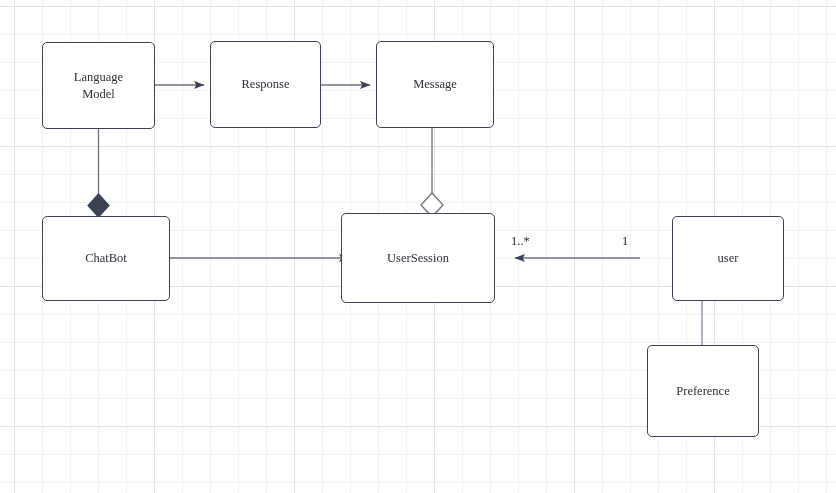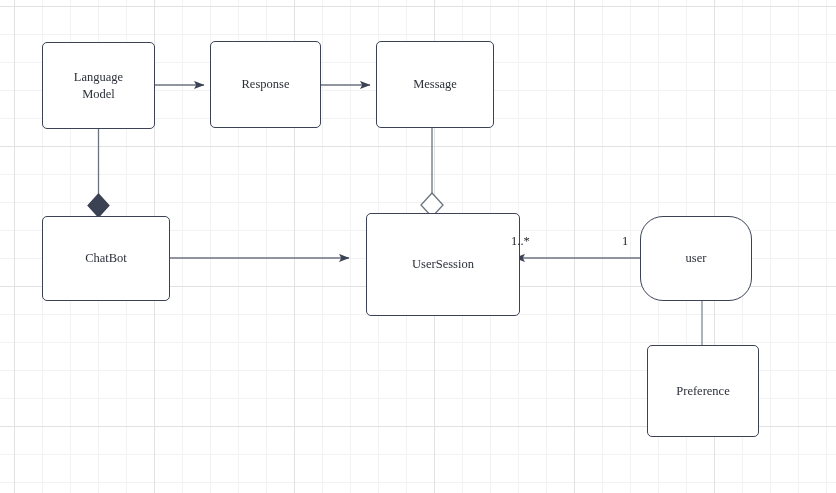--- a/index.html
+++ b/index.html
@@ -120,25 +120,25 @@
   </div>
 
   <div class="node" style="left:376px; top:41px; width:118px; height:87px;">
     <span class="node-label">Message</span>
   </div>
 
   <div class="node" style="left:42px; top:216px; width:128px; height:85px;">
     <span class="node-label">ChatBot</span>
   </div>
 
-  <div class="node" style="left:366px; top:213px; width:154px; height:103px;">
+  <div class="node" style="left:341px; top:213px; width:154px; height:90px;">
     <span class="node-label">UserSession</span>
   </div>
 
-  <div class="node" style="left:640px; top:216px; width:112px; height:85px;border-radius:23px;">
+  <div class="node" style="left:672px; top:216px; width:112px; height:85px;">
     <span class="node-label">user</span>
   </div>
 
   <div class="node" style="left:647px; top:345px; width:112px; height:92px;text-align:center;">
     <span class="node-label">Preference</span>
   </div>
 
   <span class="mult" style="left:511px; top:234px;">1..*</span>
 
   <span class="mult" style="left:622px; top:234px;">1</span>

